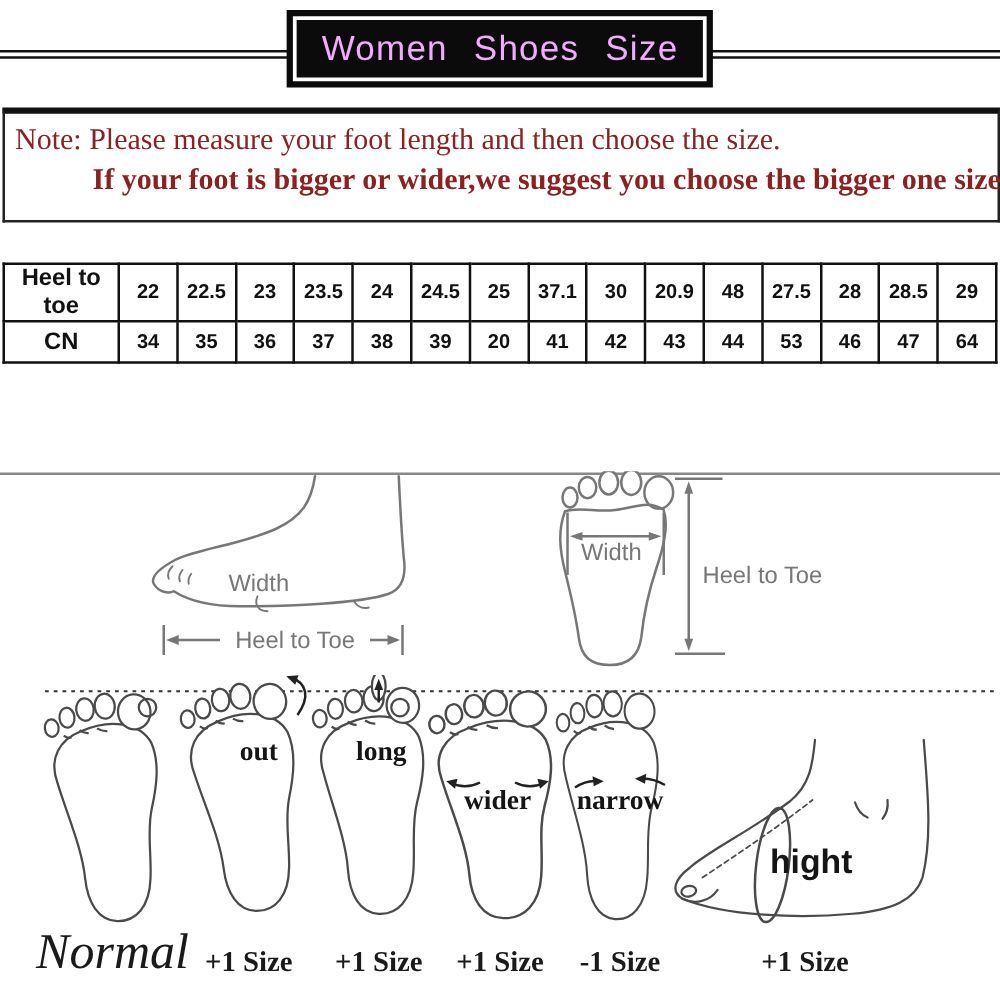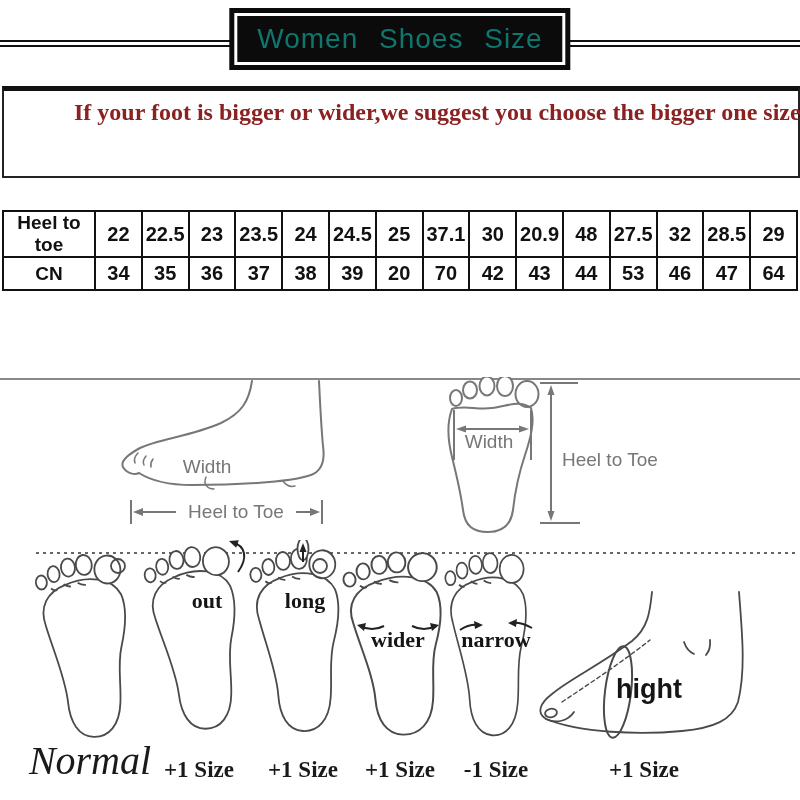--- a/index.html
+++ b/index.html
@@ -3,36 +3,36 @@
 <meta charset="utf-8">
 <style>
   html,body { margin:0; padding:0; background:#fff; }
   .page { position:relative; width:800px; height:800px; background:#fff; overflow:hidden;
           font-family:"Liberation Sans", sans-serif; }
 
   
   .title-line { position:absolute; left:0; top:40px; width:800px; height:3px;
                 border-top:2px solid #111; border-bottom:2px solid #111; }
   .title-box { position:absolute; left:50%; top:13px; transform:translateX(-50%);
-               background:#0b0b0b; color:#0f766e; border:3px solid #fff;
+               background:#0b0b0b; color:#f0abfc; border:3px solid #fff;
                box-shadow:0 0 0 5px #0b0b0b; padding:7px 20px;
                font-size:28px; letter-spacing:1px; word-spacing:12px; white-space:nowrap; }
 
   
   .note-box { position:absolute; top:86px; left:2px; width:778px; height:80px;
               border:2px solid #222; border-top:5px solid #111;
               font-family:"Liberation Serif", serif; color:#8b2121;
               font-size:24px; line-height:32px; padding:5px 8px 0 8px; white-space:nowrap; }
   .note-line2 { padding-left:62px;font-weight:bold; }
 
   
   table.size-table { position:absolute; top:210px; left:2px; width:796px;
                      border-collapse:collapse; table-layout:fixed; }
   table.size-table td, table.size-table th { border:2px solid #111; height:31px;
-        text-align:center; vertical-align:middle; font-weight:bold; font-size:20px;
+        text-align:center; vertical-align:middle; font-weight:bold; font-size:16px;
         color:#111; padding:0; font-family:"Liberation Sans", sans-serif; }
   table.size-table th.rowlabel { width:90px; font-size:19px; }
 
   
   .measure-svg { position:absolute; top:377px; left:0; }
   .fit-svg { position:absolute; top:540px; left:0; }
 
   svg text { font-family:"Liberation Sans", sans-serif; }
   .gray-label { fill:#777; font-size:19px; }
   .feature-label { font-family:"Liberation Serif", serif; font-weight:bold;
@@ -46,53 +46,54 @@
 </style>
 </head>
 <body>
 
 <div class="page">
 
   <div class="title-line"></div>
   <div class="title-box">Women Shoes Size</div>
 
   <div class="note-box">
+    <div class="note-line1">Note: Please measure your foot length and then choose the size.</div>
     <div class="note-line2">If your foot is bigger or wider,we suggest you choose the bigger one size</div>
   </div>
 
   <table class="size-table">
     <tbody>
         <tr>
       <th class="rowlabel">Heel to toe</th>
       <td>22</td>
       <td>22.5</td>
       <td>23</td>
       <td>23.5</td>
       <td>24</td>
       <td>24.5</td>
       <td>25</td>
       <td>37.1</td>
       <td>30</td>
       <td>20.9</td>
       <td>48</td>
       <td>27.5</td>
-      <td>32</td>
+      <td>28</td>
       <td>28.5</td>
       <td>29</td>
     </tr>
     <tr>
       <th class="rowlabel">CN</th>
       <td>34</td>
       <td>35</td>
       <td>36</td>
       <td>37</td>
       <td>38</td>
       <td>39</td>
       <td>20</td>
-      <td>70</td>
+      <td>41</td>
       <td>42</td>
       <td>43</td>
       <td>44</td>
       <td>53</td>
       <td>46</td>
       <td>47</td>
       <td>64</td>
     </tr>
   </tbody>
     </table>

